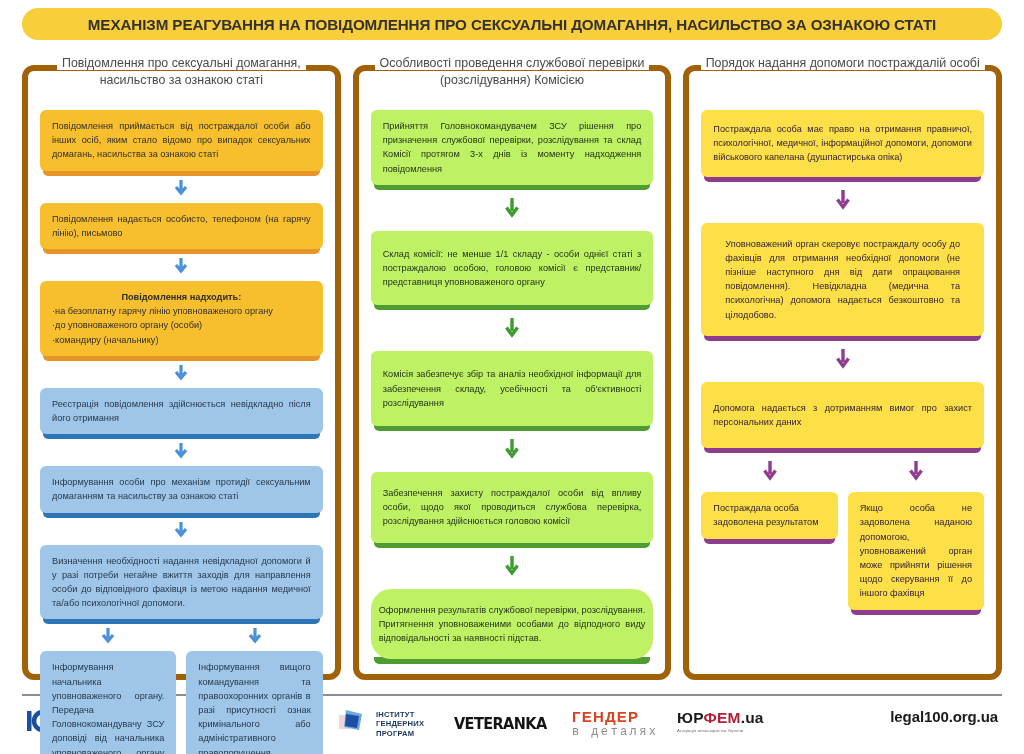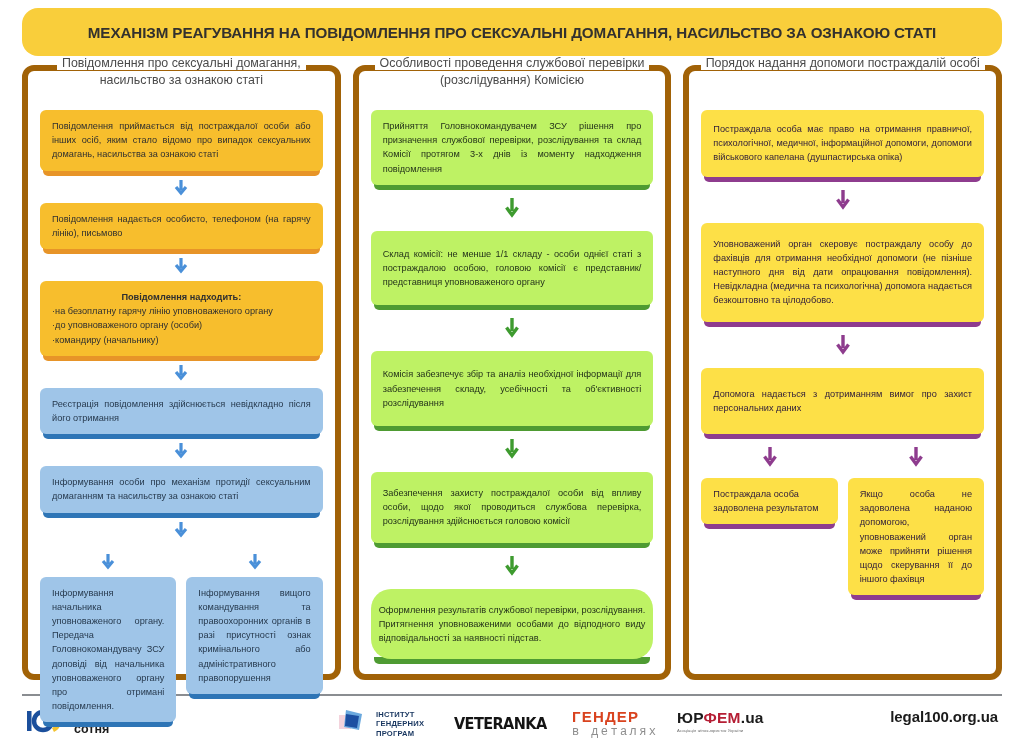--- a/index.html
+++ b/index.html
@@ -20,21 +20,21 @@
     height: 754px;
     background: #ffffff;
   }
 
   
   .title-bar {
     position: absolute;
     left: 22px;
     top: 8px;
     width: 980px;
-    height: 48px;
+    height: 32px;
     background: #F9CE3B;
     border-radius: 16px;
     display: flex;
     align-items: center;
     justify-content: center;
   }
   .title-bar .title-text {
     font-size: 15.2px;
     font-weight: bold;
     letter-spacing: -0.1px;
@@ -343,20 +343,23 @@
             <div class="box blue">Інформування особи про механізм протидії сексуальним домаганням та насильству за ознакою статі</div>
           </div>
         <div class="gap-8"></div>
         <div class="arrow">
           <svg width="18" height="18" viewBox="0 0 18 18">
               <path d="M9 1 L9 11 M4 8 L9 14 L14 8" stroke="#4A90D9" stroke-width="3.2" fill="none"></path>
             </svg>
         </div>
         <div class="gap-6"></div>
 
+        <div class="box-wrap">
+            <div class="box blue">Визначення необхідності надання невідкладної допомоги й у разі потреби негайне вжиття заходів для направлення особи до відповідного фахівця із метою надання медичної та/або психологічної допомоги.</div>
+          </div>
         <div class="gap-8"></div>
 
         <div class="split-arrows">
           <div>
               <div class="arrow">
             <svg width="18" height="18" viewBox="0 0 18 18">
                   <path d="M9 1 L9 11 M4 8 L9 14 L14 8" stroke="#4A90D9" stroke-width="3.2" fill="none"></path>
                 </svg>
           </div>
             </div>
@@ -449,21 +452,21 @@
           </div>
         <div class="gap-12"></div>
         <div class="arrow">
           <svg width="18" height="22" viewBox="0 0 18 22">
               <path d="M9 1 L9 14 M3.5 10.5 L9 18 L14.5 10.5" stroke="#8E3C8E" stroke-width="3.4" fill="none"></path>
             </svg>
         </div>
         <div class="gap-12"></div>
 
         <div class="box-wrap">
-            <div class="box purple" style="padding:14px 12px;">Уповноважений орган скеровує постраждалу особу до фахівців для отримання необхідної допомоги (не пізніше наступного дня від дати опрацювання повідомлення). Невідкладна (медична та психологічна) допомога надається безкоштовно та цілодобово.</div>
+            <div class="box purple" style="padding:14px 24px;">Уповноважений орган скеровує постраждалу особу до фахівців для отримання необхідної допомоги (не пізніше наступного дня від дати опрацювання повідомлення). Невідкладна (медична та психологічна) допомога надається безкоштовно та цілодобово.</div>
           </div>
         <div class="gap-12"></div>
         <div class="arrow">
           <svg width="18" height="22" viewBox="0 0 18 22">
               <path d="M9 1 L9 14 M3.5 10.5 L9 18 L14.5 10.5" stroke="#8E3C8E" stroke-width="3.4" fill="none"></path>
             </svg>
         </div>
         <div class="gap-12"></div>
 
         <div class="box-wrap">

